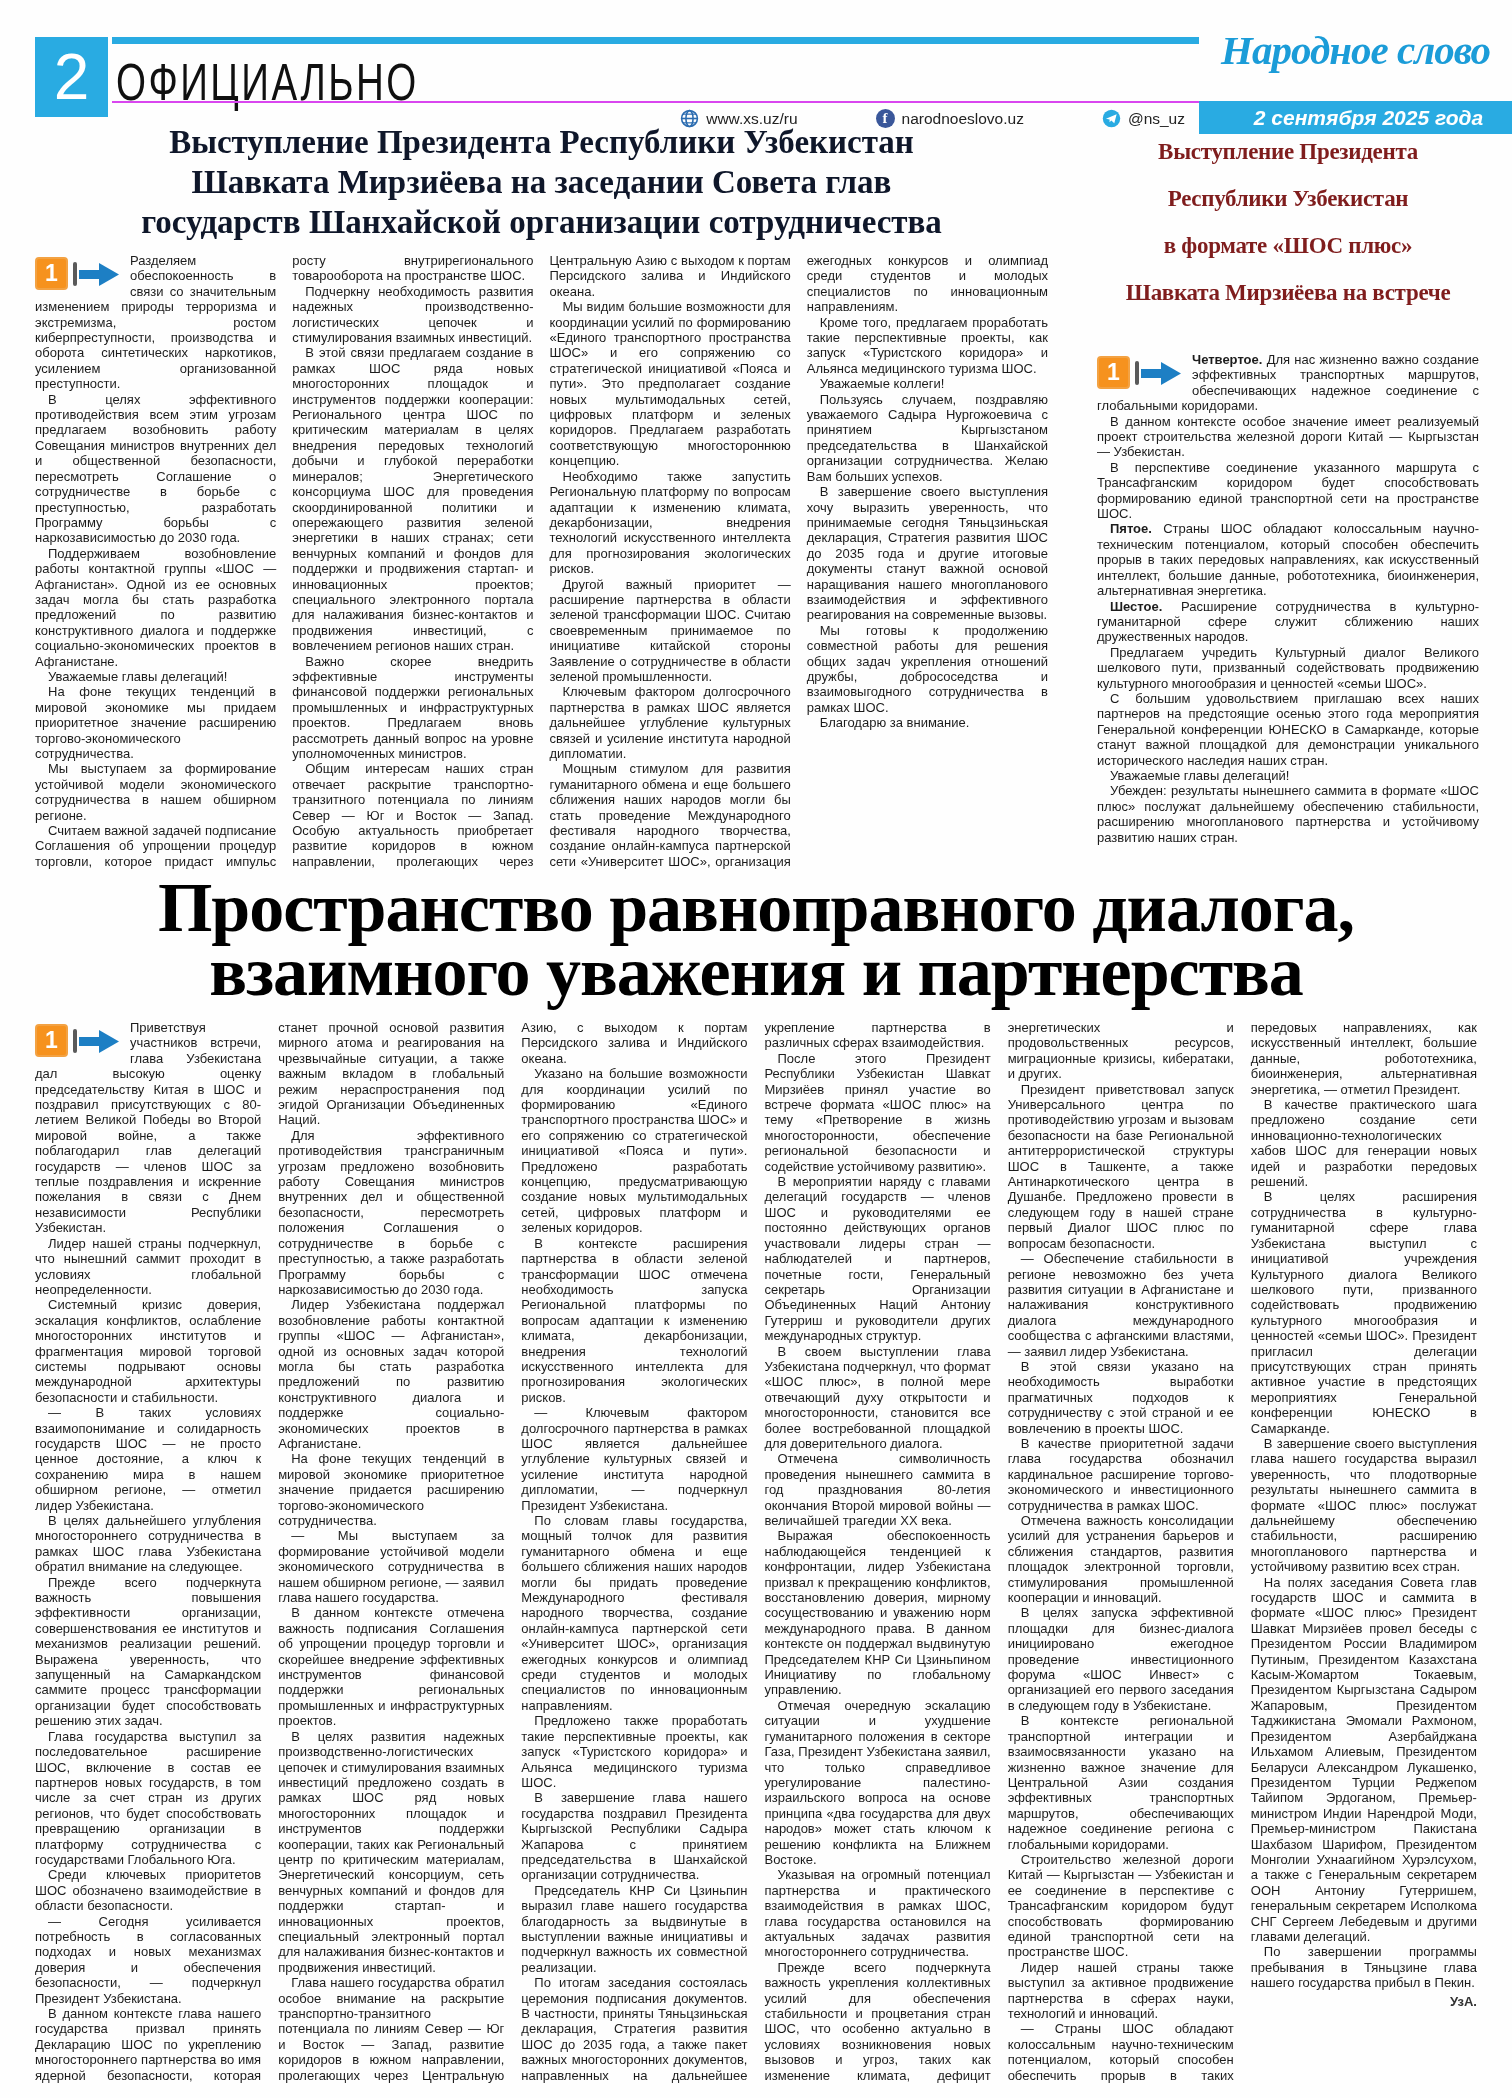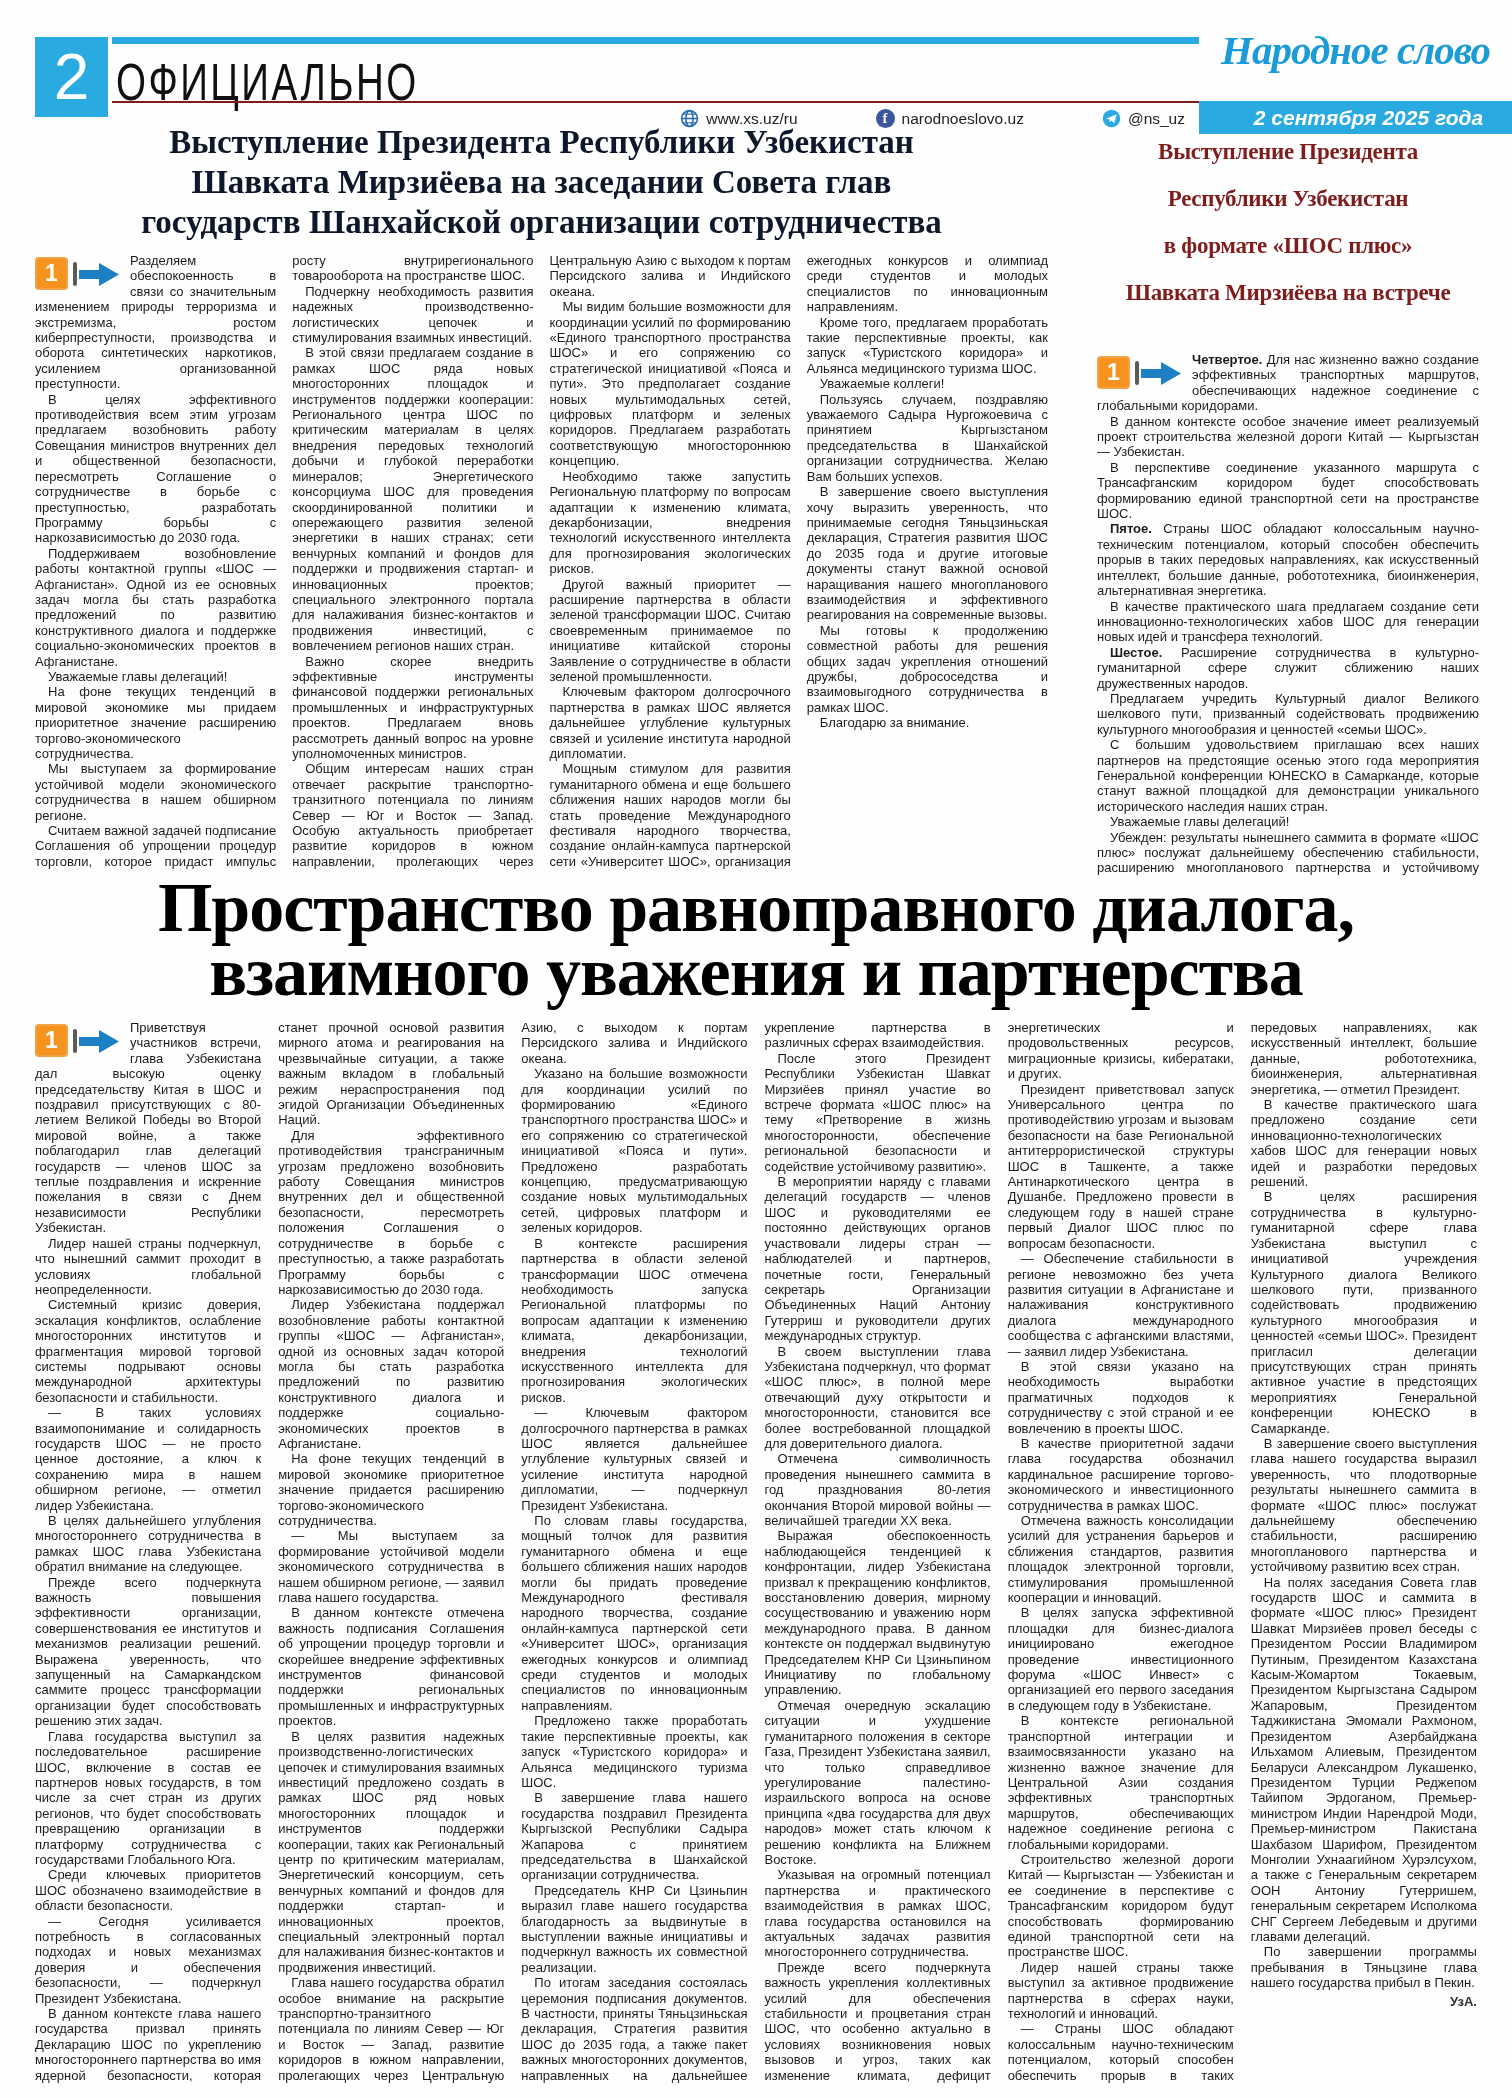--- a/index.html
+++ b/index.html
@@ -8,21 +8,21 @@
         border-bottom:2px solid #999;}
   
   .num-box{position:absolute;left:35px;top:37px;width:73px;height:80px;background:#29abe2;
            color:#fff;font-size:64px;font-weight:400;display:flex;align-items:center;justify-content:center;}
   .top-stripe{position:absolute;left:112px;top:37px;width:1087px;height:7px;background:#29abe2;}
   .section-title{position:absolute;left:116px;top:52px;font-size:47px;font-weight:400;color:#101010;
                  letter-spacing:3px;transform:scale(.82,1.1);transform-origin:0 0;white-space:nowrap;}
   .masthead{position:absolute;left:1199px;top:26px;width:313px;text-align:center;
             font-family:"Liberation Serif",serif;font-style:italic;font-weight:bold;
             font-size:41px;color:#1b9cd8;letter-spacing:-1px;}
-  .info-row{position:absolute;left:112px;top:101px;width:1087px;height:33px;border-top:2px solid #7f1d1d;
+  .info-row{position:absolute;left:112px;top:101px;width:1087px;height:33px;border-top:2px solid #d946ef;
             display:flex;align-items:center;justify-content:flex-end;gap:78px;padding-right:14px;
             box-sizing:border-box;font-size:15.5px;color:#222;}
   .info-item{display:flex;align-items:center;gap:7px;}
   .icn{width:19px;height:19px;display:inline-block;}
   .fb-circle{width:19px;height:19px;border-radius:50%;background:#3a579a;color:#fff;
              font-family:"Liberation Serif",serif;font-weight:bold;font-size:15px;
              display:flex;align-items:center;justify-content:center;}
   .date-box{position:absolute;left:1199px;top:101px;width:313px;height:33px;background:#29abe2;
             color:#fff;font-style:italic;font-weight:bold;font-size:21px;
             display:flex;align-items:center;justify-content:center;padding-left:13px;}
@@ -145,21 +145,20 @@
       <span class="bar"></span>
       <svg width="42" height="26">
         <rect x="0" y="9" width="20" height="9" fill="#1d7fc4"></rect>
         <polygon points="20,2 40,13.5 20,25" fill="#1d7fc4"></polygon>
       </svg>
     </span>
   <p class="noind"><b>Четвертое. </b>Для нас жизненно важно создание эффективных транспортных маршрутов, обеспечивающих надежное соединение с глобальными коридорами.</p>
       <p>В данном контексте особое значение имеет реализуемый проект строительства железной дороги Китай — Кыргызстан — Узбекистан.</p>
       <p>В перспективе соединение указанного маршрута с Трансафганским коридором будет способствовать формированию единой транспортной сети на пространстве ШОС.</p>
       <p><b>Пятое. </b>Страны ШОС обладают колоссальным научно-техническим потенциалом, который способен обеспечить прорыв в таких передовых направлениях, как искусственный интеллект, большие данные, робототехника, биоинженерия, альтернативная энергетика.</p>
-      <p>В качестве практического шага предлагаем создание сети инновационно-технологических хабов ШОС для генерации новых идей и трансфера технологий.</p>
       <p><b>Шестое. </b>Расширение сотрудничества в культурно-гуманитарной сфере служит сближению наших дружественных народов.</p>
       <p>Предлагаем учредить Культурный диалог Великого шелкового пути, призванный содействовать продвижению культурного многообразия и ценностей «семьи ШОС».</p>
       <p>С большим удовольствием приглашаю всех наших партнеров на предстоящие осенью этого года мероприятия Генеральной конференции ЮНЕСКО в Самарканде, которые станут важной площадкой для демонстрации уникального исторического наследия наших стран.</p>
       <p>Уважаемые главы делегаций!</p>
       <p>Убежден: результаты нынешнего саммита в формате «ШОС плюс» послужат дальнейшему обеспечению стабильности, расширению многопланового партнерства и устойчивому развитию наших стран.</p>
     </div>
 
   <h1 class="big-title">
     <div>Пространство равноправного диалога,</div>
     <div>взаимного уважения и партнерства</div>

